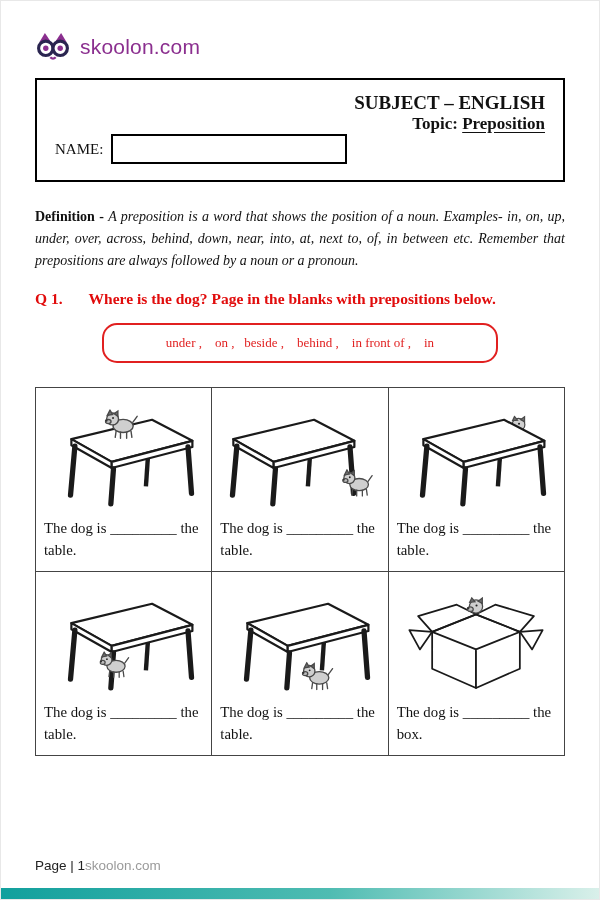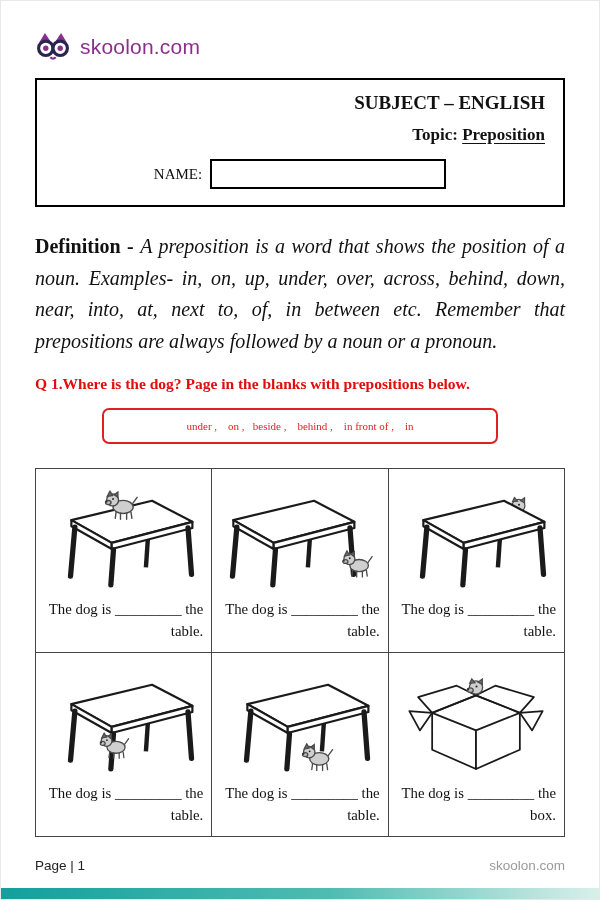--- a/index.html
+++ b/index.html
@@ -9,50 +9,50 @@
     border:1px solid #e8e8e8; background:#fff;
     font-family:"Liberation Serif", serif; color:#111;
   }
   
   .brand { display:flex; align-items:center; gap:9px; }
   .brand svg { width:36px; height:31px; }
   .brand-name { font-family:"Liberation Sans", sans-serif; font-size:21px; color:#8b2f8f; letter-spacing:.2px; }
   
   .subject-box { border:2px solid #000; margin-top:16px; padding:12px 18px 16px; text-align:right; }
   .subject-title { font-size:19px; font-weight:bold; }
-  .topic-line { margin-top:11px; font-size:17px; font-weight:bold; }
+  .topic-line { font-size:17px; font-weight:bold; }
   .topic-value { text-decoration:underline; text-underline-offset:3px; }
-  .name-date-row { margin-top:14px; display:flex; align-items:center; justify-content:space-between; font-size:15px;flex-direction:column; }
+  .name-date-row { margin-top:0; display:flex; align-items:center; justify-content:space-between; font-size:15px; }
   .nd-group { display:flex; align-items:center; }
   .input-box { display:inline-block; border:2px solid #000; height:26px; margin-left:8px; background:#fff; }
   .name-box { width:232px; }
   .date-box { width:112px; }
   
-  .definition { margin:24px 0 0; font-size:20px; line-height:1.58; text-align:justify; }
+  .definition { margin:24px 0 0; font-size:14px; line-height:1.58; text-align:justify; }
   .definition b { font-style:normal; }
   .definition i { font-style:italic; }
   
   .question { margin:18px 0 0; color:#e10c0c; font-weight:bold; font-size:15.5px; }
-  .q-num { margin-right:0; }
+  .q-num { margin-right:26px; }
   
   .word-bank {
-    margin:15px auto 0; width:396px; border:2px solid #e12020; border-radius:7px;
-    color:#e12020; font-size:11px; text-align:center; padding:10px 8px;
+    margin:15px auto 0; width:396px; border:2px solid #e12020; border-radius:15px;
+    color:#e12020; font-size:13px; text-align:center; padding:10px 8px;
     white-space:pre-wrap; box-sizing:border-box;
   }
   
   .grid { margin-top:24px; width:100%; border-collapse:collapse; }
-  .grid td { border:1.2px solid #444; padding:6px 8px 10px; vertical-align:top; width:33.33%;text-align:right; }
+  .grid td { border:1.2px solid #444; padding:6px 8px 10px; vertical-align:top; width:33.33%; }
   .scene { height:120px; display:flex; align-items:center; justify-content:center; }
   .scene svg { width:158px; height:114px; }
   .caption { font-size:14.8px; line-height:1.45; margin-top:4px; }
   
   .footer {
     position:absolute; left:34px; right:34px; bottom:26px;
-    display:flex; justify-content:space-between; align-items:center;
+    display:flex; justify-content:flex-start; align-items:center;
     font-family:"Liberation Sans", sans-serif; font-size:13.5px;
   }
   .footer .page-num { color:#222; }
   .footer .site { color:#9a9a9a; }
   .bottom-bar {
     position:absolute; left:0; right:0; bottom:0; height:11px;
     background:linear-gradient(90deg,#12a09d 0%,#4fbcb2 55%,#d9f0ea 100%);
   }
   .defs-hidden { position:absolute; width:0; height:0; overflow:hidden; }
 </style>

